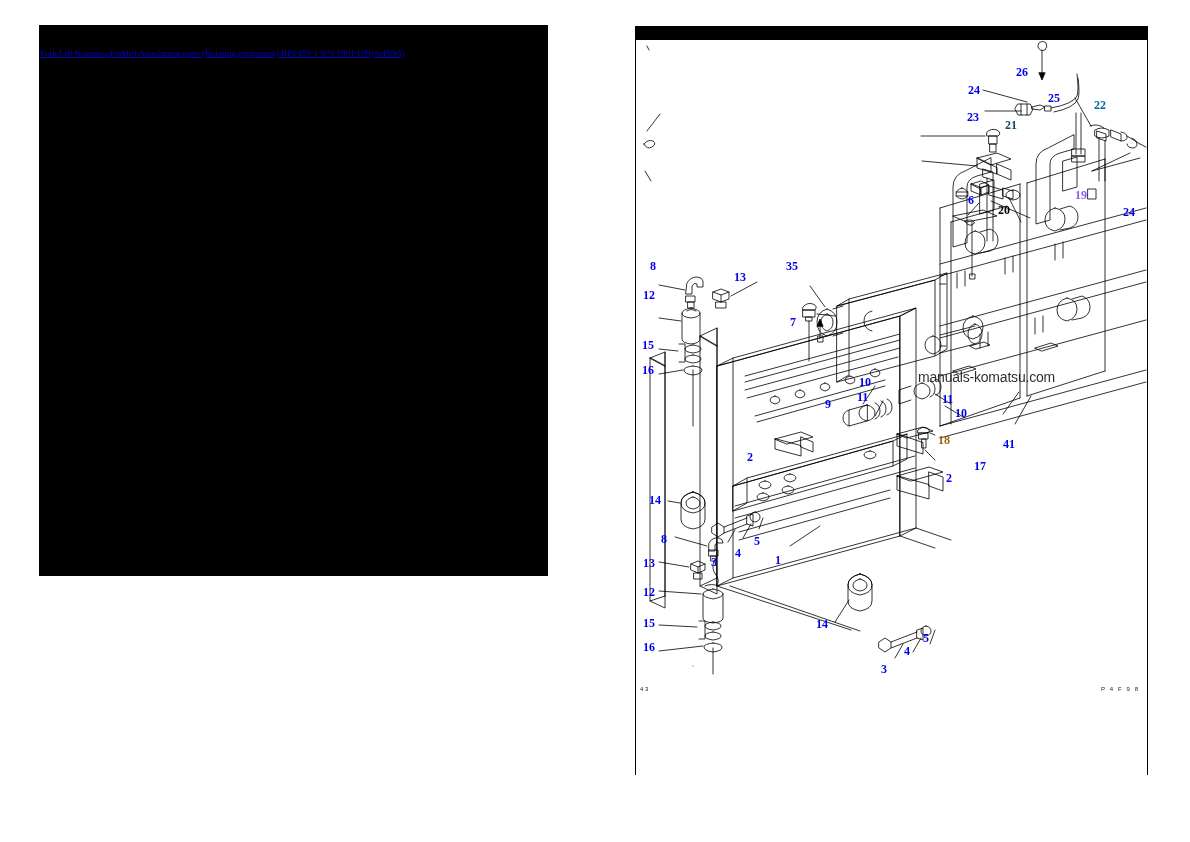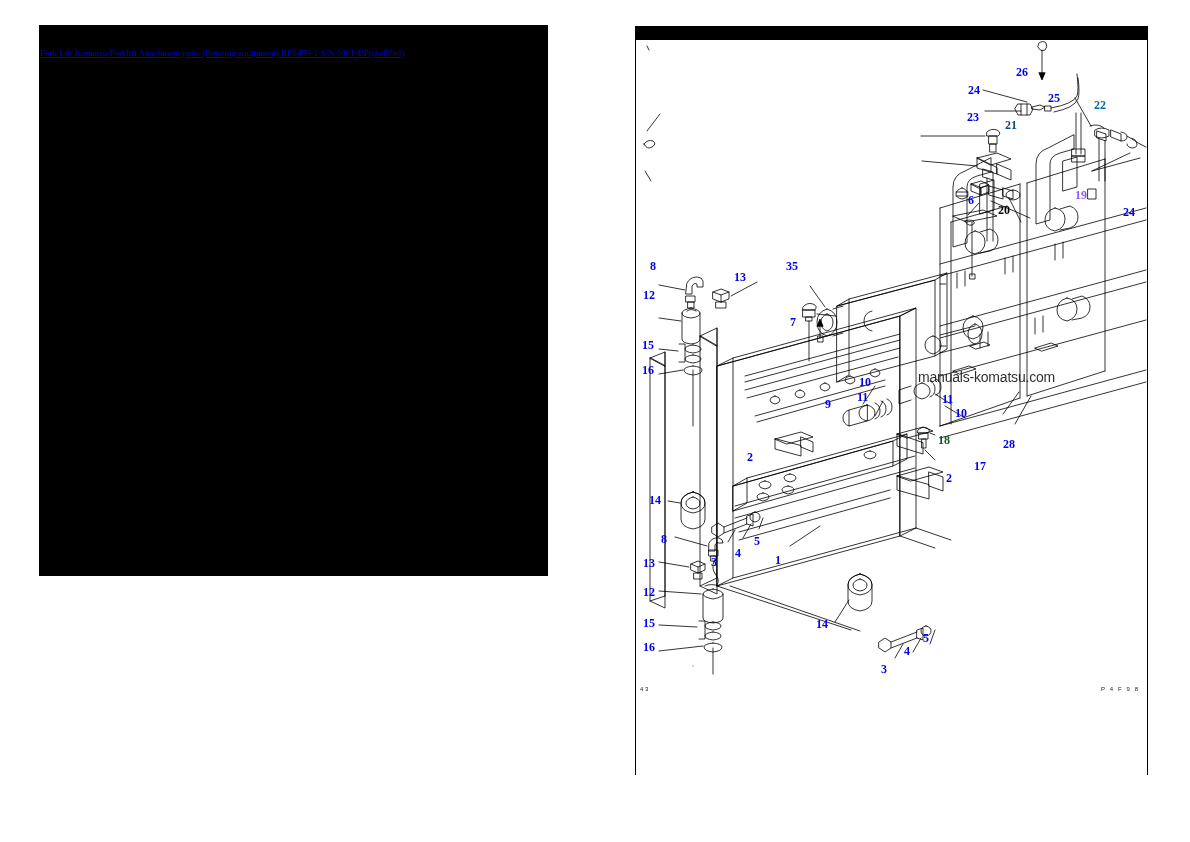--- a/index.html
+++ b/index.html
@@ -455,23 +455,23 @@
       <div class="callout" style="left: 151px; top: 234px; color: rgb(0, 0, 238);">35</div>
       <div class="callout" style="left: 8px; top: 263px; color: rgb(0, 0, 238);">12</div>
       <div class="callout" style="left: 155px; top: 290px; color: rgb(0, 0, 238);">7</div>
       <div class="callout" style="left: 7px; top: 313px; color: rgb(0, 0, 238);">15</div>
       <div class="callout" style="left: 7px; top: 338px; color: rgb(0, 0, 238);">16</div>
       <div class="callout" style="left: 224px; top: 350px; color: rgb(0, 0, 238);">10</div>
       <div class="callout" style="left: 222px; top: 365px; color: rgb(0, 0, 238);">11</div>
       <div class="callout" style="left: 190px; top: 372px; color: rgb(0, 0, 238);">9</div>
       <div class="callout" style="left: 307px; top: 367px; color: rgb(0, 0, 238);">11</div>
       <div class="callout" style="left: 320px; top: 381px; color: rgb(0, 0, 238);">10</div>
-      <div class="callout" style="left: 303px; top: 408px; color: #14532d;">18</div>
+      <div class="callout" style="left: 303px; top: 408px; color: #a16207;">18</div>
       <div class="callout" style="left: 303px; top: 434px; color: rgb(0, 0, 238); margin-left: 36px;">17</div>
-      <div class="callout" style="left: 368px; top: 412px; color: rgb(0, 0, 238);">28</div>
+      <div class="callout" style="left: 368px; top: 412px; color: rgb(0, 0, 238);">41</div>
       <div class="callout" style="left: 112px; top: 425px; color: rgb(0, 0, 238);">2</div>
       <div class="callout" style="left: 311px; top: 446px; color: rgb(0, 0, 238);">2</div>
       <div class="callout" style="left: 14px; top: 468px; color: rgb(0, 0, 238);">14</div>
       <div class="callout" style="left: 26px; top: 507px; color: rgb(0, 0, 238);">8</div>
       <div class="callout" style="left: 76px; top: 530px; color: rgb(0, 0, 238);">3</div>
       <div class="callout" style="left: 100px; top: 521px; color: rgb(0, 0, 238);">4</div>
       <div class="callout" style="left: 119px; top: 509px; color: rgb(0, 0, 238);">5</div>
       <div class="callout" style="left: 140px; top: 528px; color: rgb(0, 0, 238);">1</div>
       <div class="callout" style="left: 8px; top: 531px; color: rgb(0, 0, 238);">13</div>
       <div class="callout" style="left: 8px; top: 560px; color: rgb(0, 0, 238);">12</div>

